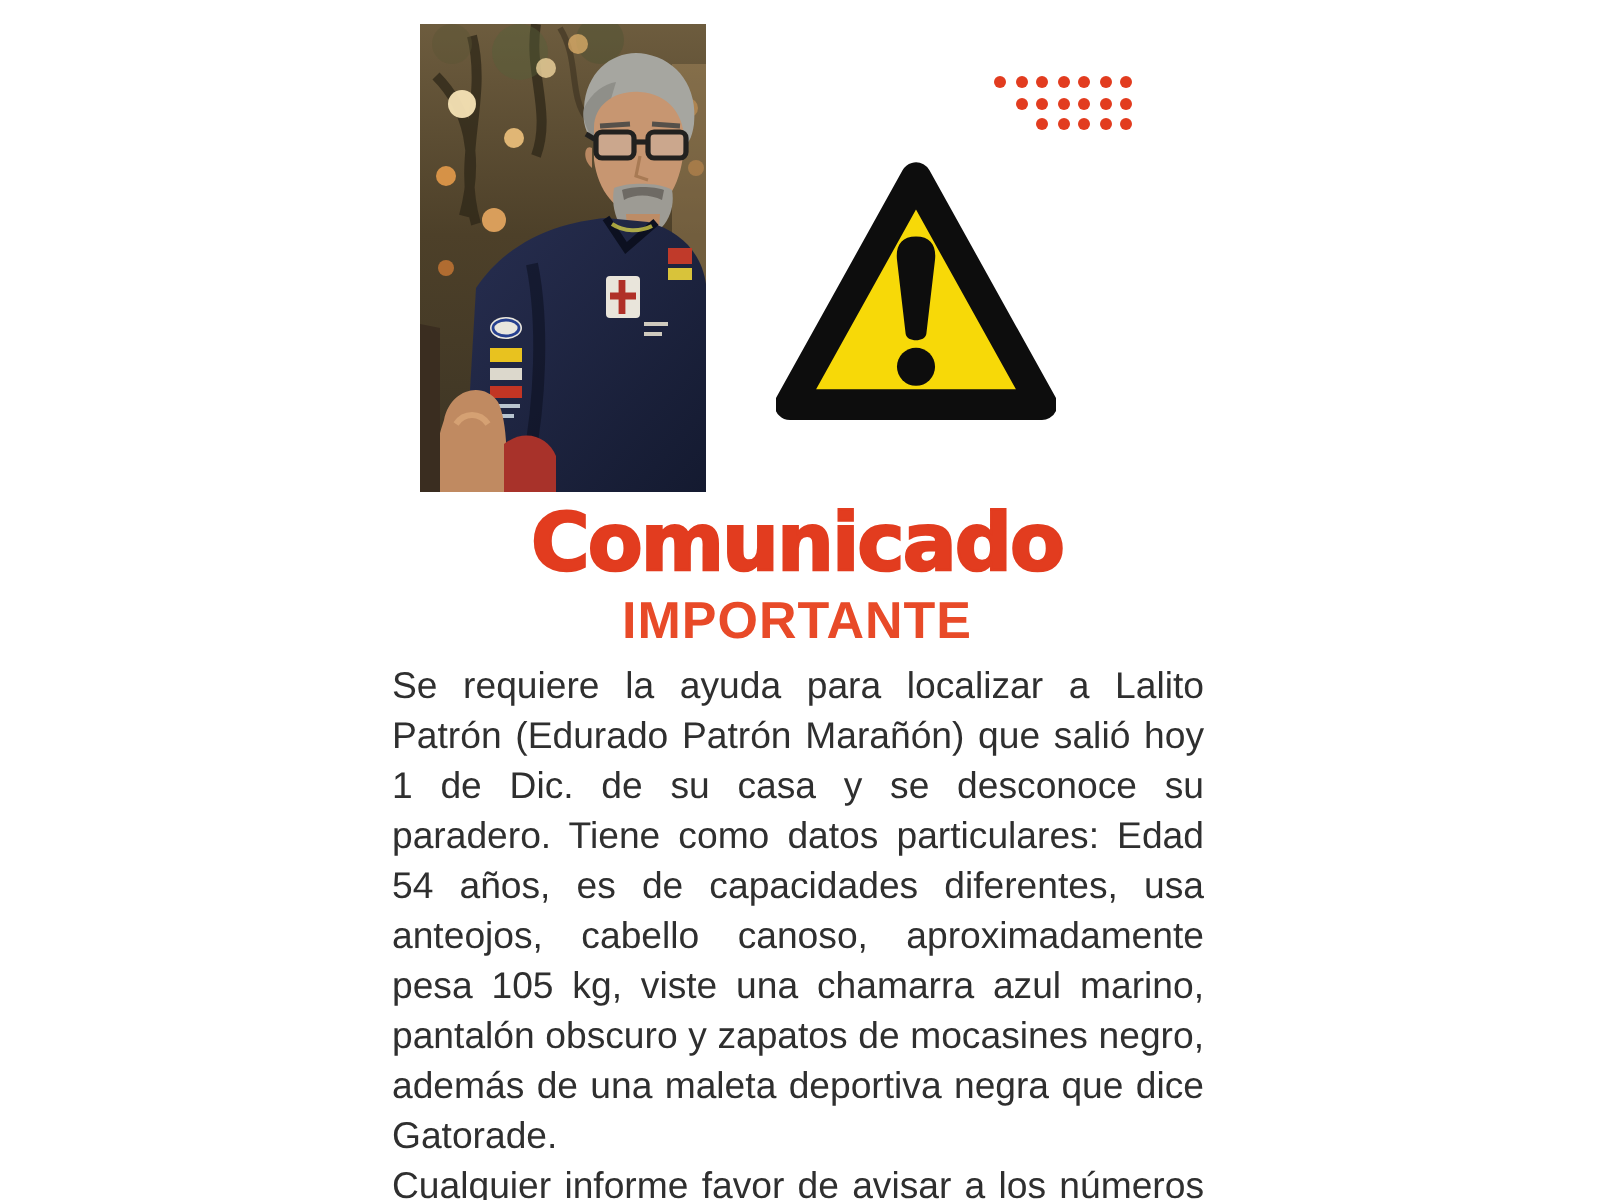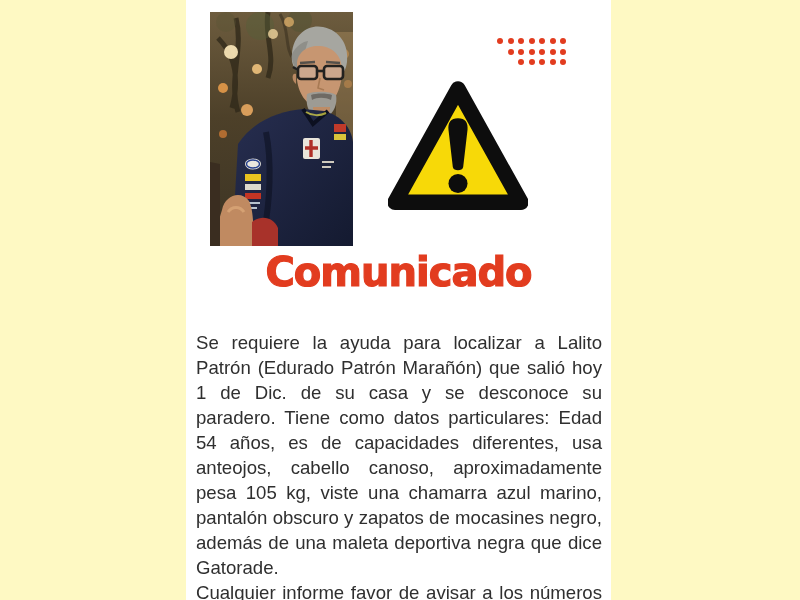--- a/index.html
+++ b/index.html
@@ -1,18 +1,18 @@
 <!DOCTYPE html>
 <html style="--accent: #e23c1f; --subtitle: #e84a28; --body: #2f2f2f;"><head>
 <meta charset="utf-8">
 <style>
   html,body{margin:0;padding:0;background:#000;}
   .stage{
     position:relative;width:800px;height:600px;overflow:hidden;
-    background:#fef9c3;font-family:"Liberation Sans",sans-serif;
+    background:#ffffff;font-family:"Liberation Sans",sans-serif;
   }
   .panel{
     position:absolute;left:186px;top:0;width:425px;height:600px;
     background:#fff;
   }
   .photo{
     position:absolute;left:210px;top:12px;width:143px;height:234px;
     overflow:hidden;
   }
   .dot-grid{
@@ -170,19 +170,20 @@
 
   <div class="warning">
     <svg width="140" height="136" viewBox="0 0 100 97" xmlns="http://www.w3.org/2000/svg">
       <path d="M50 7 L95 88 L5 88 Z" fill="#f7d908" stroke="#0d0d0d" stroke-width="11" stroke-linejoin="round"></path>
       <path d="M50 28 c5.2 0 7.3 3.2 6.8 8.2 l-3.1 26.5 c-0.35 3.1 -7.05 3.1 -7.4 0 l-3.1 -26.5 c-0.5 -5 1.6 -8.2 6.8 -8.2 z" fill="#0d0d0d"></path>
       <circle cx="50" cy="74.5" r="6.8" fill="#0d0d0d"></circle>
     </svg>
   </div>
 
   <div class="title">Comunicado</div>
+  <div class="subtitle">IMPORTANTE</div>
 
   <div class="body-text">
     <p>Se requiere la ayuda para localizar a Lalito Patrón (Edurado Patrón Marañón) que salió hoy 1 de Dic. de su casa y se desconoce su paradero. Tiene como datos particulares: Edad 54 años, es de capacidades diferentes, usa anteojos, cabello canoso, aproximadamente pesa 105 kg, viste una chamarra azul marino, pantalón obscuro y zapatos de mocasines negro, además de una maleta deportiva negra que dice Gatorade.</p>
     <p>Cualquier informe favor de avisar a los números 4498907860, 4491110459.</p>
   </div>
 
 </div>
 
 </body></html>

